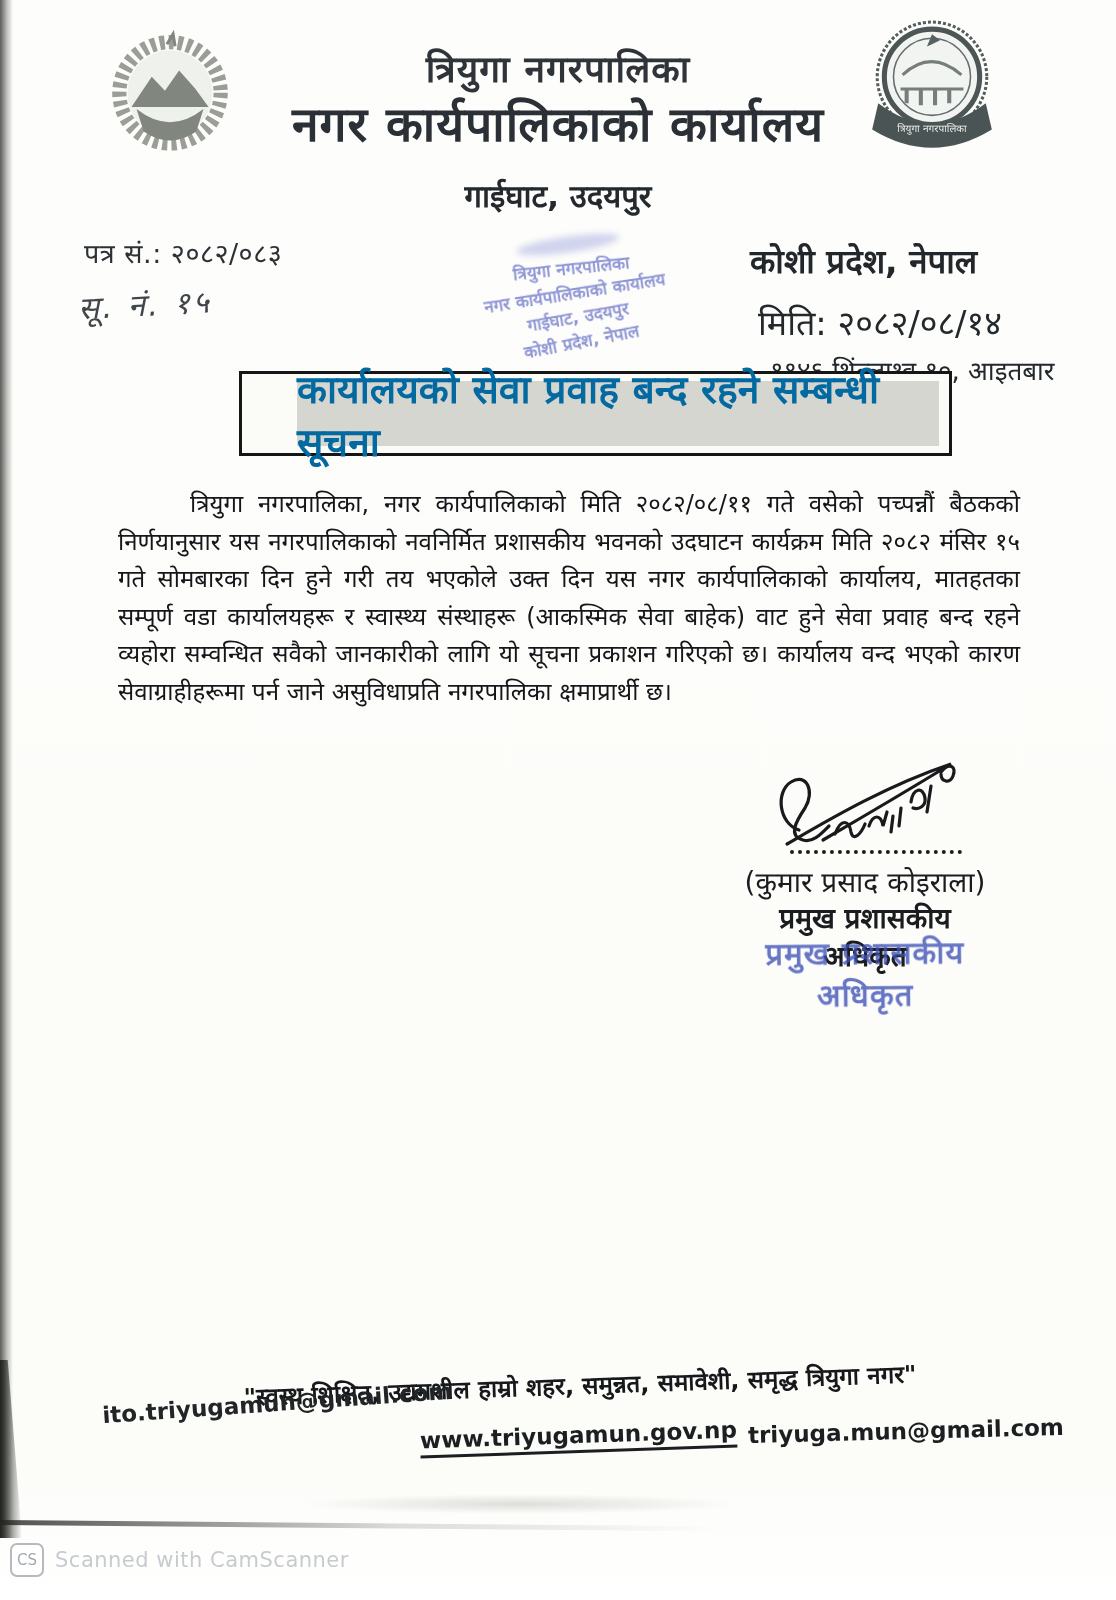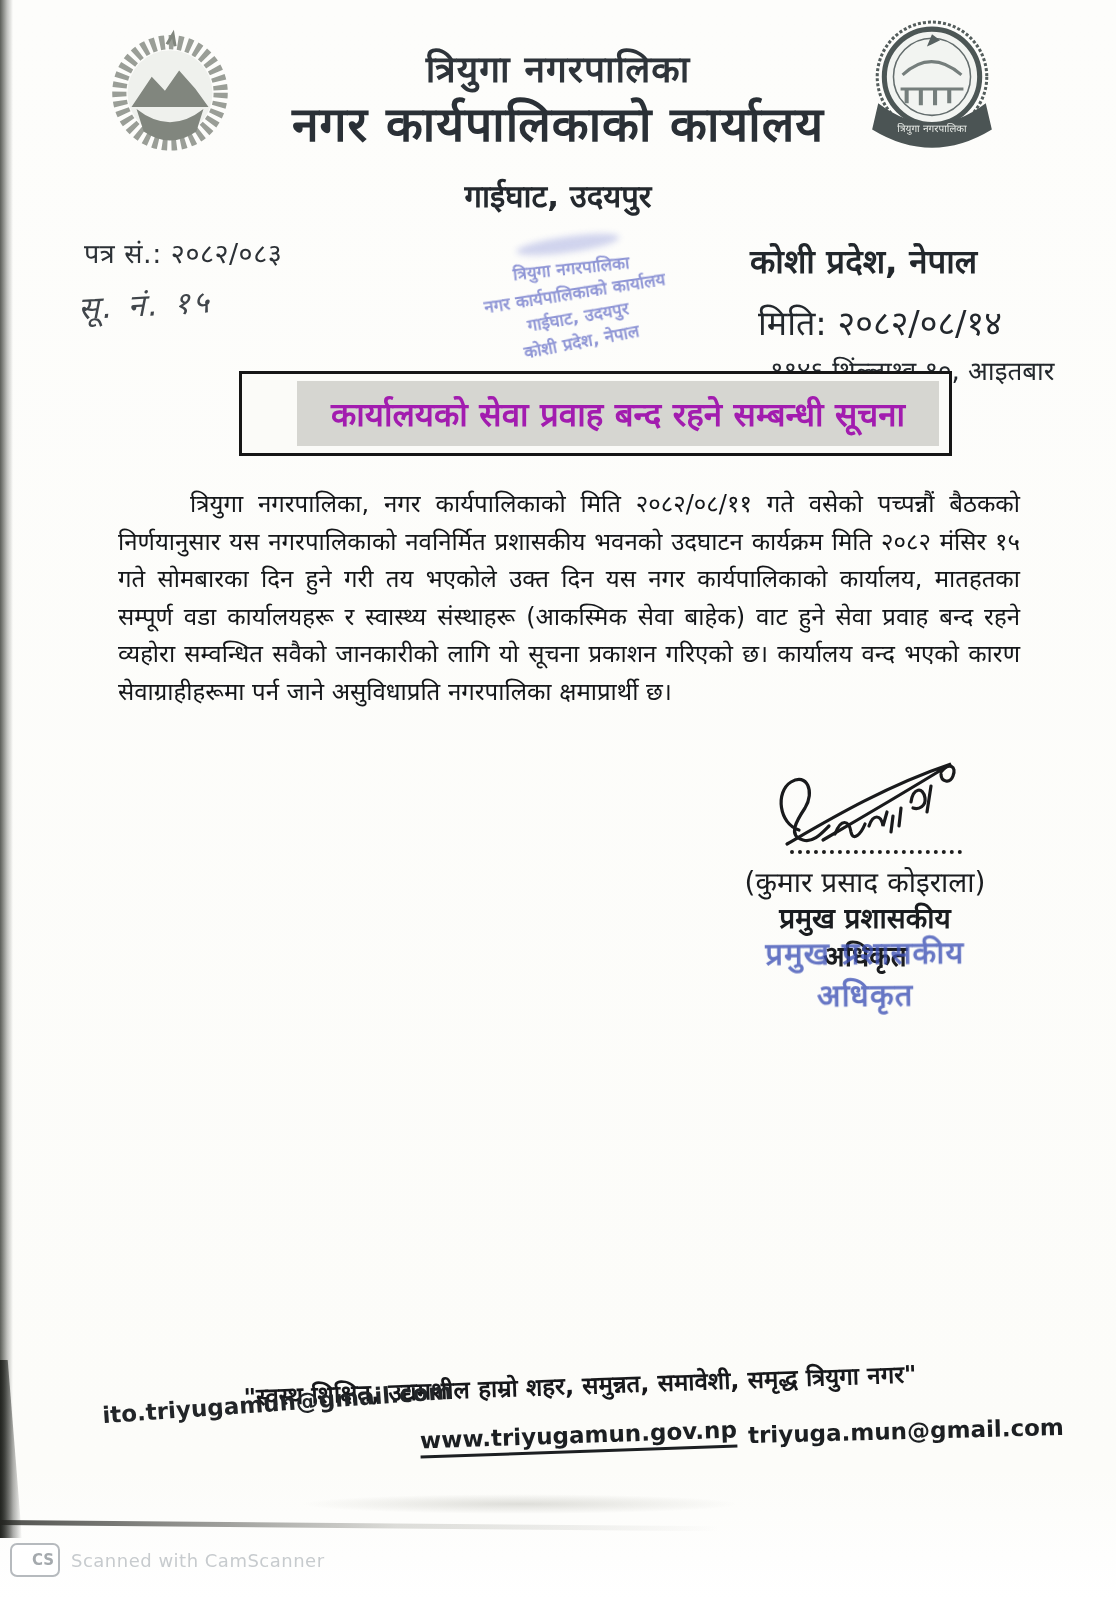--- a/index.html
+++ b/index.html
@@ -27,43 +27,43 @@
   
   .round-stamp{left:466px;top:236px;width:218px;text-align:center;color:#4752bd;opacity:.6;transform:rotate(-8deg);filter:blur(.5px);}
   .rs-smudge{width:104px;height:16px;margin:0 auto 4px;background:rgba(68,82,196,.4);border-radius:50%;filter:blur(3px);}
   .rs-line{font-size:17px;font-weight:bold;line-height:1.45;}
   .rs-l1{transform:rotate(2deg);}
   .rs-l2{transform:rotate(-1deg);}
   .rs-l3{transform:rotate(-2deg);}
   .rs-l4{transform:rotate(-3deg);}
   
   .title-box{left:239px;top:371px;width:707px;height:79px;border:3px solid #161616;background:#fbfbf8;}
-  .title-inner{position:absolute;left:10px;right:10px;top:7px;bottom:7px;background:#d6d6d1;display:flex;align-items:center;justify-content:center;font-size:33px;font-weight:bold;color:#a21caf;margin-left:45px;}
+  .title-inner{position:absolute;left:10px;right:10px;top:7px;bottom:7px;background:#d6d6d1;display:flex;align-items:center;justify-content:center;font-size:39px;font-weight:bold;color:#0369a1;margin-left:45px;}
   
   .notice-body{left:118px;top:486px;width:902px;font-size:24px;line-height:37.5px;text-align:justify;text-indent:72px;color:#141619;}
   
   .sig-ink{left:765px;top:752px;width:205px;height:108px;}
   .sig-dots{left:790px;top:850px;width:172px;height:0;border-bottom:4px dotted #1d1d1d;}
   .sig-name{left:733px;top:862px;width:264px;text-align:center;font-size:28px;font-weight:normal;color:#1a1c1f;}
   .sig-desig{left:733px;top:898px;width:264px;text-align:center;font-size:28px;font-weight:bold;color:#1a1c1f;}
   .sig-stamp{left:722px;top:931px;width:286px;text-align:center;font-size:31px;font-weight:bold;color:#3d51b6;opacity:.78;letter-spacing:1px;transform:rotate(-.5deg);filter:blur(.4px);}
   
   .motto{left:198px;top:1368px;width:764px;text-align:center;font-size:24px;font-weight:bold;color:#17181b;transform:rotate(-2deg);}
   .email-ito{left:102px;top:1390px;font-size:23px;font-weight:bold;color:#222528;transform:rotate(-4deg);}
   .website{left:420px;top:1422px;font-size:23px;font-weight:bold;color:#1c1f22;transform:rotate(-2deg);border-bottom:3px solid #1c1f22;padding-bottom:2px;}
   .email-main{left:748px;top:1418px;font-size:23px;font-weight:bold;color:#1c1f22;transform:rotate(-1.5deg);}
   
   .edge-left{left:0;top:0;width:13px;height:1538px;background:linear-gradient(90deg,rgba(56,59,53,.82) 0%,rgba(56,59,53,.3) 55%,rgba(56,59,53,0) 100%);}
   .edge-left-b{left:0;top:1360px;width:22px;height:178px;background:linear-gradient(90deg,rgba(28,30,26,.9),rgba(28,30,26,0));clip-path:polygon(0 0,35% 0,100% 100%,0 100%);}
   .edge-bottom{left:0;top:1520px;width:720px;height:5px;background:linear-gradient(90deg,rgba(36,37,33,.8),rgba(120,120,110,.25) 55%,rgba(120,120,110,0));transform:rotate(.5deg);transform-origin:left center;}
   .smudge{left:300px;top:1494px;width:440px;height:20px;background:radial-gradient(ellipse,rgba(150,150,140,.3),rgba(150,150,140,0) 70%);}
   
   .cs-wrap{left:10px;top:1543px;display:flex;align-items:center;gap:11px;}
-  .cs-icon{width:30px;height:30px;border:2px solid #b6babe;border-radius:7px;color:#a4a9ad;font-weight:bold;font-size:15px;display:flex;align-items:center;justify-content:center;background:#fff;padding-left:16px;}
-  .cs-label{color:#c7cbce;font-size:18px;letter-spacing:.5px;}
+  .cs-icon{width:30px;height:30px;border:2px solid #b6babe;border-radius:7px;color:#a4a9ad;font-weight:normal;font-size:15px;display:flex;align-items:center;justify-content:center;background:#fff;}
+  .cs-label{color:#c7cbce;font-size:21px;letter-spacing:.5px;}
 </style>
 </head>
 <body>
 
 <div class="page">
 
   <svg class="abs emblem" viewBox="0 0 126 148" aria-hidden="true">
     <circle cx="63" cy="64" r="50" fill="none" stroke="#7f857c" stroke-width="14" stroke-dasharray="5 4" opacity=".9"></circle>
     <circle cx="63" cy="64" r="42" fill="#eef0ec"></circle>
     <path d="M25 78 L45 48 L58 62 L72 42 L88 60 L101 78 Z" fill="#70766d"></path>

